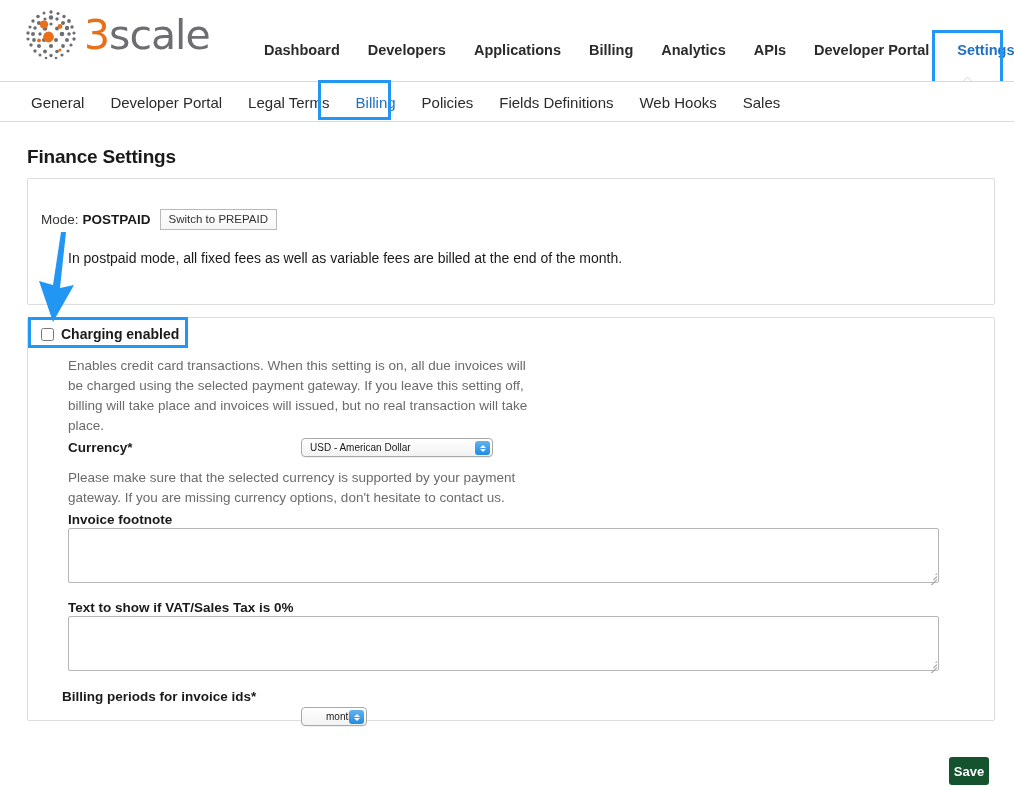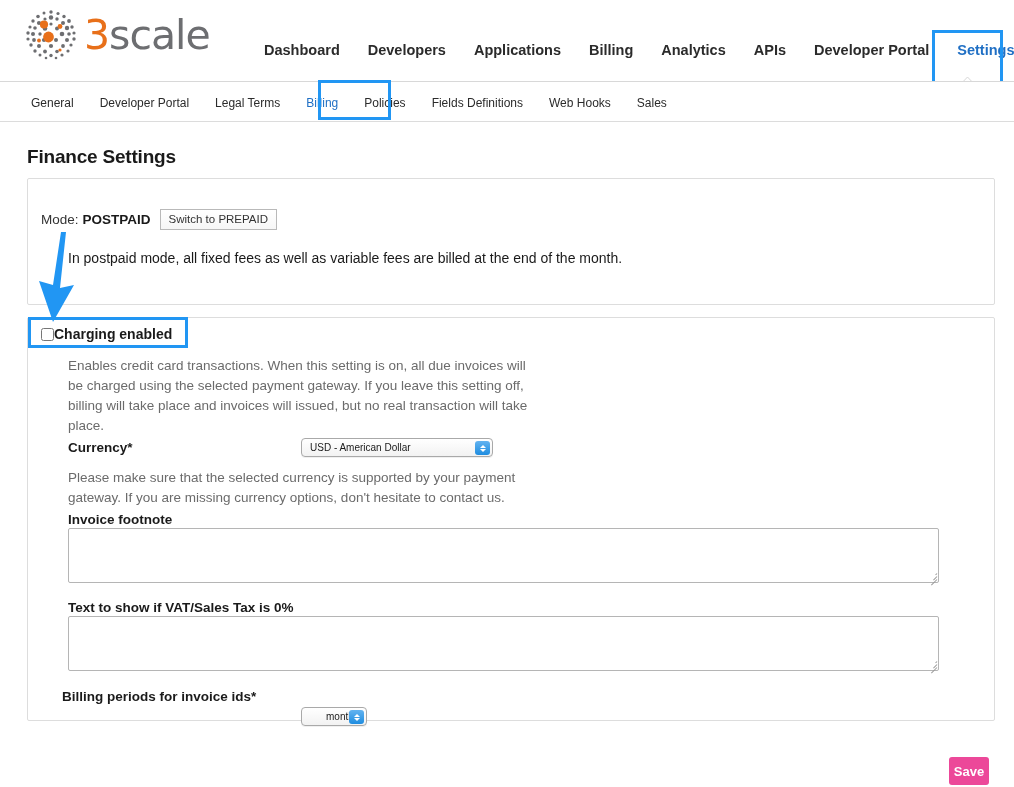--- a/index.html
+++ b/index.html
@@ -50,21 +50,21 @@
   .subnav {
     position: absolute; left: 0; top: 82px; width: 1014px; height: 40px;
     background: #fff;
   }
   .subnav:after {
     content: ""; position: absolute; left: 0; bottom: 0; width: 1014px; height: 1px;
     background: #dcdcdc;
   }
   .subnav-inner { position: absolute; left: 18px; top: 10px; display: flex; }
   .subnav-inner a {
-    display: block; padding: 0 13px; font-size: 12px; color: #2b2b2b;
+    display: block; padding: 0 13px; font-size: 15px; color: #2b2b2b;
     text-decoration: none; line-height: 22px; white-space: nowrap; text-align: right;
   }
   .subnav-inner a.active { color: #1f6fc4; }
   .subnav-highlight {
     position: absolute; left: 318px; top: 80px; width: 73px; height: 40px;
     border: 3px solid #2196f3; pointer-events: none;
   }
 
   
   .page-title {
@@ -91,21 +91,21 @@
     border: 1px solid #b9b9b9; border-radius: 0; cursor: pointer;
     font-family: "Liberation Sans", sans-serif; line-height: 14px;
   }
   .mode-desc {
     position: absolute; left: 40px; top: 71px; font-size: 14px; color: #1a1a1a;
   }
 
   
   .check-row {
     position: absolute; left: 13px; top: 8px;
-    display: flex; align-items: center; 
+    display: flex; align-items: center; gap: 7px;
   }
   .check-row input[type=checkbox] {
     width: 13px; height: 13px; margin: 0; cursor: pointer;
   }
   .check-row label {
     font-size: 14px; font-weight: bold; color: #1a1a1a; cursor: pointer;
   }
   .check-highlight {
     position: absolute; left: 28px; top: 317px; width: 160px; height: 31px;
     border: 3px solid #2196f3; pointer-events: none;
@@ -334,15 +334,15 @@
   </div>
 
   <div class="check-highlight" style="border-color: rgb(33, 150, 243);"></div>
 
   <div class="anno-arrow">
     <svg width="90" height="100" viewBox="0 0 90 100" aria-hidden="true">
       <path d="M41 2 L46 2 L40 58 L54 55 L33 92 L19 51 L33 55 Z" fill="#2196f3"></path>
     </svg>
   </div>
 
-  <button class="save-btn" style="background: #ec4899;">Save</button>
+  <button class="save-btn" style="background: #14532d;">Save</button>
 
 </div>
 
 </body></html>

